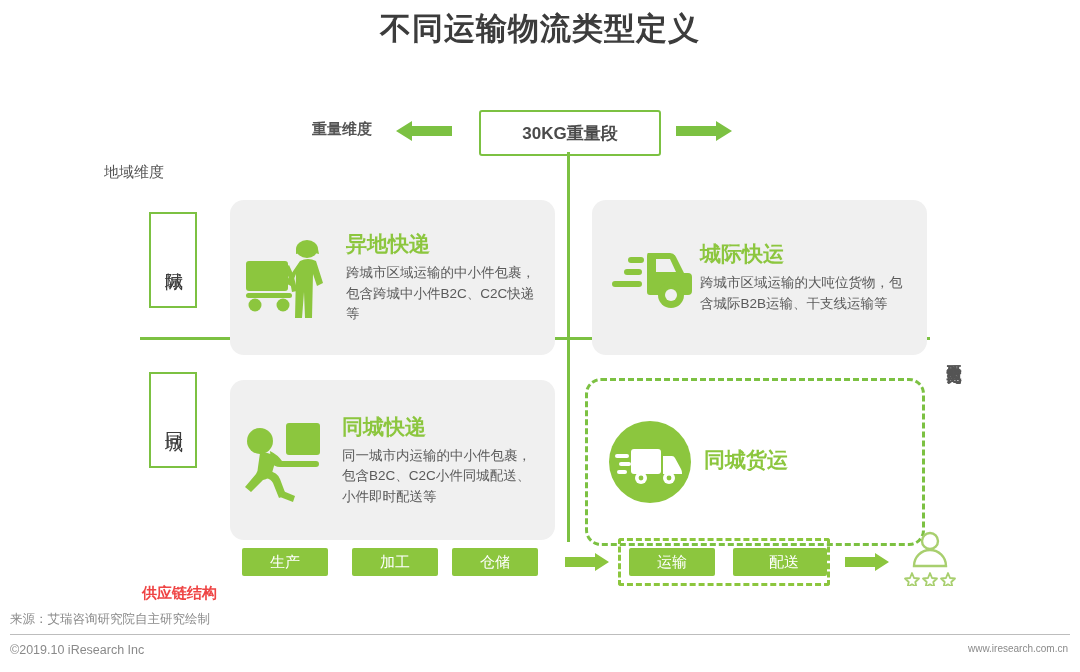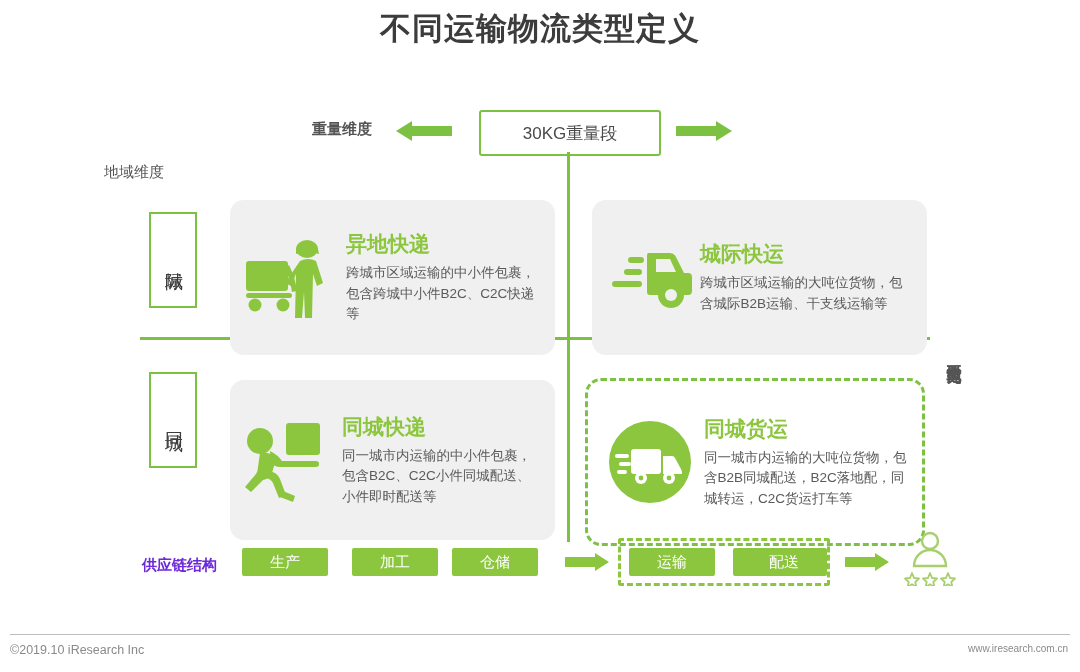--- a/index.html
+++ b/index.html
@@ -17,21 +17,21 @@
   }
 
   
   .weight-label{
     position:absolute;left:312px;top:120px;font-size:15px;color:#555;font-weight:bold;
   }
   .weight-box{
     position:absolute;left:479px;top:110px;width:178px;height:42px;
     border:2.5px solid #7cc142;background:#fff;border-radius:3px;
     display:flex;align-items:center;justify-content:center;
-    font-size:17px;color:#4a4a4a;
+    font-size:17px;color:#4a4a4a;font-weight:bold;
   }
   .arrow-left{
     position:absolute;left:396px;top:121px;width:56px;height:20px;
   }
   .arrow-right{
     position:absolute;left:676px;top:121px;width:56px;height:20px;
   }
   .arrow svg{display:block;}
 
   
@@ -87,21 +87,21 @@
 
   
   .scope-label{
     position:absolute;left:938px;top:352px;width:26px;
     font-size:15px;color:#555;font-weight:bold;
     writing-mode:vertical-rl;text-orientation:upright;line-height:1.32;letter-spacing:1px;
   }
 
   
   .sc-label{
-    position:absolute;left:142px;top:556px;font-size:15px;color:#6d28d9;font-weight:bold;
+    position:absolute;left:142px;top:584px;font-size:15px;color:#ef4444;font-weight:bold;
   }
   .sc-chip{
     position:absolute;height:28px;background:#8cc63e;border-radius:2px;
     display:flex;align-items:center;justify-content:center;
     color:#ffffff;font-size:15px;top:548px;
   }
   #chip-prod{left:242px;width:86px;}
   #chip-proc{left:352px;width:86px;}
   #chip-ware{left:452px;width:86px;text-align:center;}
   #chip-trans{left:629px;width:86px;}
@@ -241,21 +241,20 @@
           <circle cx="62" cy="59" r="6"></circle>
         </g>
         <g fill="#8cc63e">
           <circle cx="34" cy="59" r="2.4"></circle>
           <circle cx="62" cy="59" r="2.4"></circle>
         </g>
       </svg>
     </div>
     <div class="card-body">
       <div class="card-title">同城货运</div>
-      <div class="card-desc">同一城市内运输的大吨位货物，包含B2B同城配送，B2C落地配，同城转运，C2C货运打车等</div>
     </div>
   </div>
 
   <div class="scope-label">主要研究范围</div>
 
   <div class="sc-label">供应链结构</div>
 
   <div class="sc-chip" id="chip-prod">生产</div>
   <div class="sc-chip" id="chip-proc">加工</div>
   <div class="sc-chip" id="chip-ware">仓储</div>
@@ -283,17 +282,18 @@
         <path d="M15 36 a16 16 0 0 1 32 0 z"></path>
       </g>
       <g fill="none" stroke="#a8cf6e" stroke-width="1.8" stroke-linejoin="round">
         <polygon points="13,43 15,48 20,48.5 16.3,52 17.4,57 13,54.3 8.6,57 9.7,52 6,48.5 11,48"></polygon>
         <polygon points="31,43 33,48 38,48.5 34.3,52 35.4,57 31,54.3 26.6,57 27.7,52 24,48.5 29,48"></polygon>
         <polygon points="49,43 51,48 56,48.5 52.3,52 53.4,57 49,54.3 44.6,57 45.7,52 42,48.5 47,48"></polygon>
       </g>
     </svg>
   </div>
 
+  <div class="source">来源：艾瑞咨询研究院自主研究绘制</div>
   <div class="foot-rule"></div>
   <div class="copyright">©2019.10 iResearch Inc</div>
   <div class="website">www.iresearch.com.cn</div>
 
 </div>
 
 </body></html>

